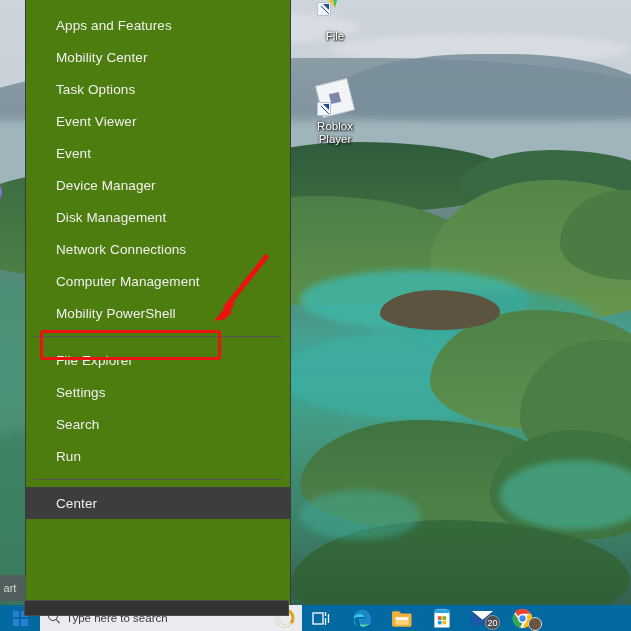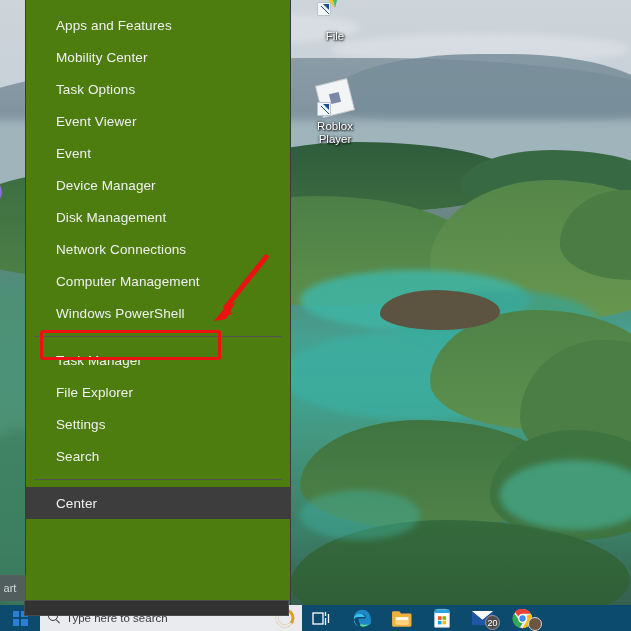--- a/index.html
+++ b/index.html
@@ -146,21 +146,21 @@
     border-radius: 3px;
     pointer-events: none;
   }
   #arrow { position: absolute; left: 200px; top: 245px; pointer-events: none; }
 
   
   #taskbar {
     position: absolute;
     left: 0; bottom: 0;
     width: 631px; height: 26px;
-    background: #0c4a6e;
+    background: #0369a1;
     display: flex;
     align-items: center;
   }
   #startbtn {
     width: 40px; height: 26px;
     display: flex; align-items: center; justify-content: center;
     flex: 0 0 auto;
   }
   .winlogo {
     width: 15px; height: 15px;
@@ -347,36 +347,36 @@
     <div class="mi">
       <span>Disk Management</span>
     </div>
     <div class="mi">
       <span>Network Connections</span>
     </div>
     <div class="mi">
       <span>Computer Management</span>
     </div>
     <div class="mi">
-      <span>Windows PowerShell</span>
+      <span>Mobility PowerShell</span>
     </div>
 
     <div class="sep"></div>
 
     <div class="mi">
-      <span>Task Manager</span>
-    </div>
-    <div class="mi">
       <span>File Explorer</span>
     </div>
     <div class="mi">
       <span>Settings</span>
     </div>
     <div class="mi">
       <span>Search</span>
+    </div>
+    <div class="mi">
+      <span>Run</span>
     </div>
 
     <div class="sep"></div>
 
     <div class="mi hl">
       <span>Center</span>
     </div>
   </div>
 
   <div id="redbox"></div>

